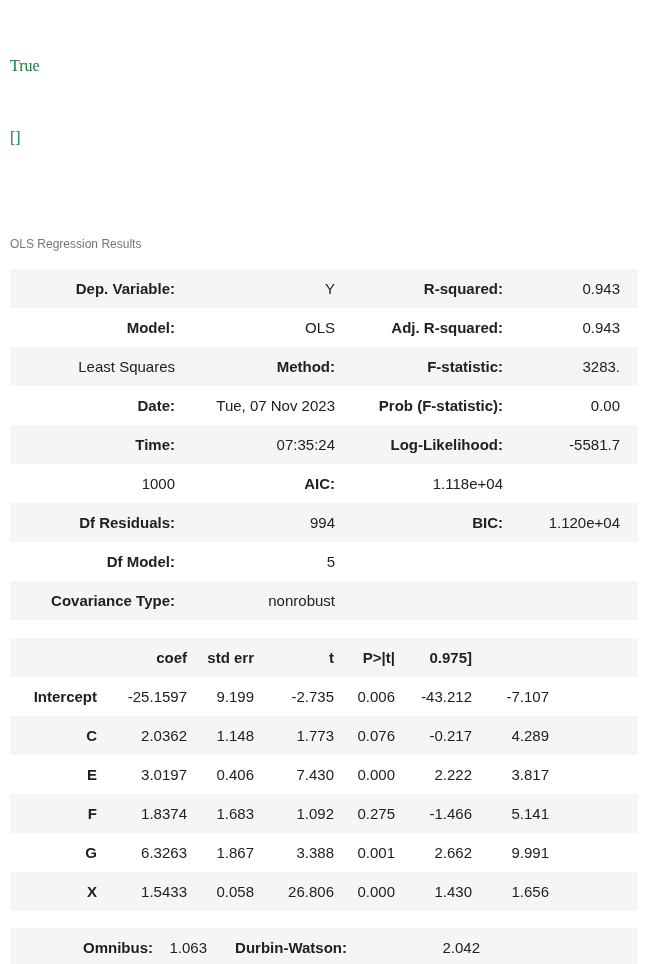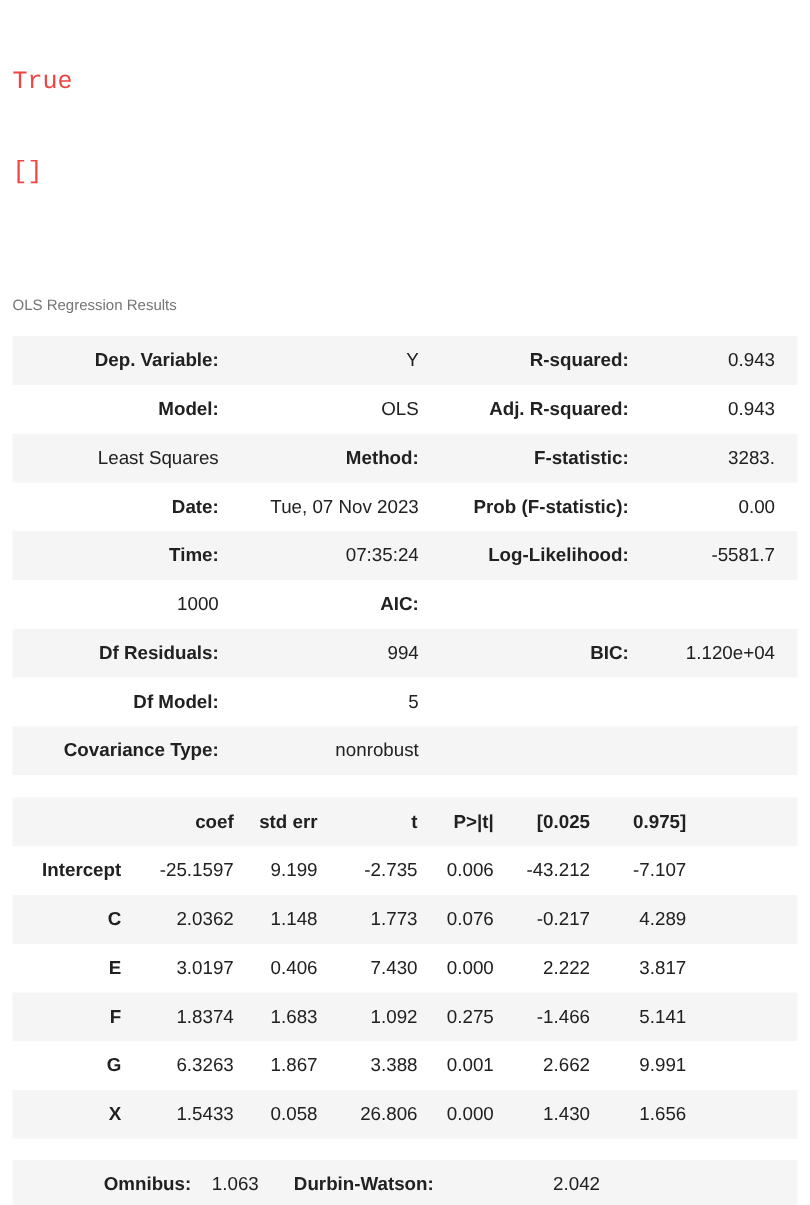--- a/index.html
+++ b/index.html
@@ -6,24 +6,24 @@
   body {
     font-family: "Liberation Sans", sans-serif;
     color: var(--text, #212121);
     width: 648px;
     min-height: 964px;
     box-sizing: border-box;
   }
   .page { padding: 6px 10px 24px 10px; }
 
   .output {
-    font-family: Liberation Mono, monospace;
-    font-size: 20px;
+    font-family: Liberation Serif, serif;
+    font-size: 16px;
     line-height: 24px;
-    color: #ef4444;
+    color: #15803d;
     white-space: pre;
   }
 
   .caption {
     margin-top: 34px;
     font-size: 12px;
     line-height: 24px;
     color: var(--title, #757575);
   }
 
@@ -91,20 +91,21 @@
       </div>
       <div class="row">
         <div class="cell th">Time:</div>
         <div class="cell">07:35:24</div>
         <div class="cell th">Log-Likelihood:</div>
         <div class="cell">-5581.7</div>
       </div>
       <div class="row">
         <div class="cell">1000</div>
         <div class="cell th">AIC:</div>
+        <div class="cell">1.118e+04</div>
       </div>
       <div class="row">
         <div class="cell th">Df Residuals:</div>
         <div class="cell">994</div>
         <div class="cell th">BIC:</div>
         <div class="cell">1.120e+04</div>
       </div>
       <div class="row">
         <div class="cell th">Df Model:</div>
         <div class="cell">5</div>
@@ -119,21 +120,20 @@
       </div>
     </div>
 
   <div class="tbl tbl-coefficients">
       <div class="row">
         <div class="cell th"></div>
         <div class="cell th">coef</div>
         <div class="cell th">std err</div>
         <div class="cell th">t</div>
         <div class="cell th">P&gt;|t|</div>
-        <div class="cell th">[0.025</div>
         <div class="cell th">0.975]</div>
       </div>
       <div class="row">
         <div class="cell th">Intercept</div>
         <div class="cell">-25.1597</div>
         <div class="cell">9.199</div>
         <div class="cell">-2.735</div>
         <div class="cell">0.006</div>
         <div class="cell">-43.212</div>
         <div class="cell">-7.107</div>

